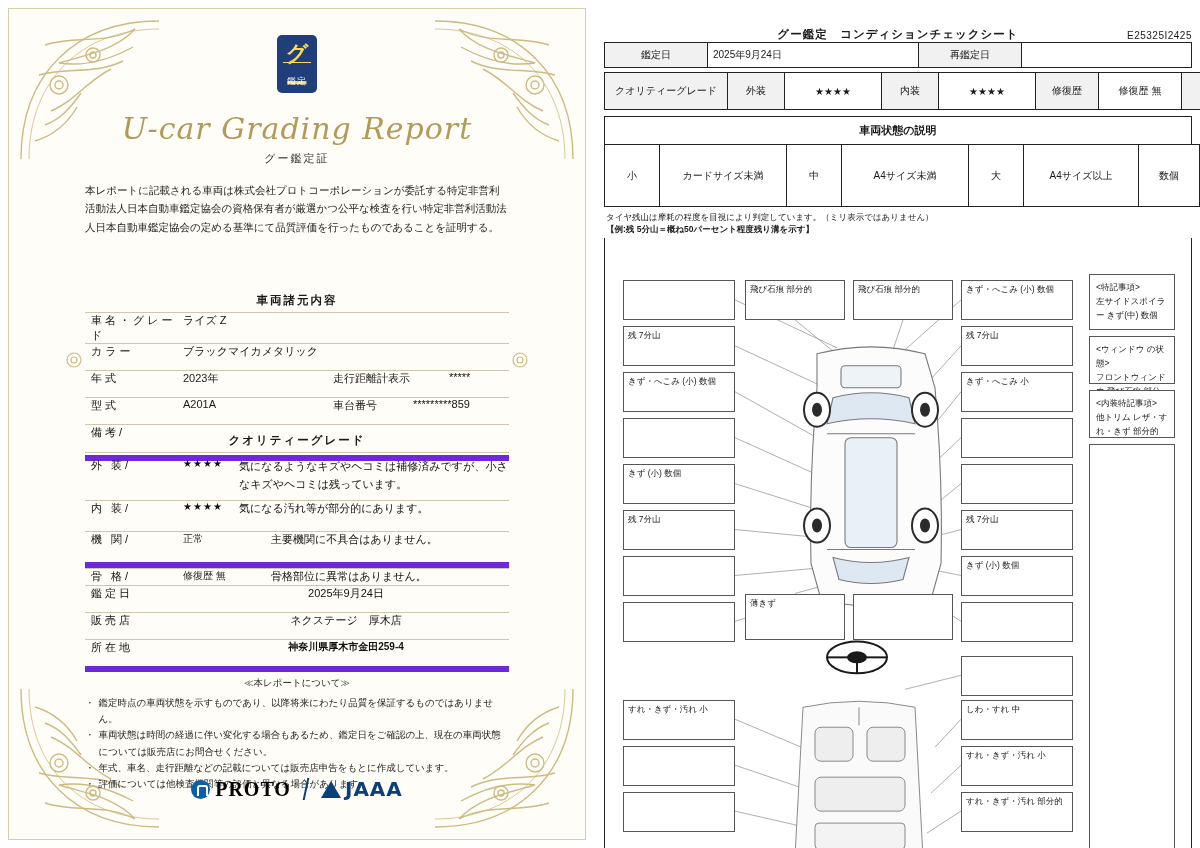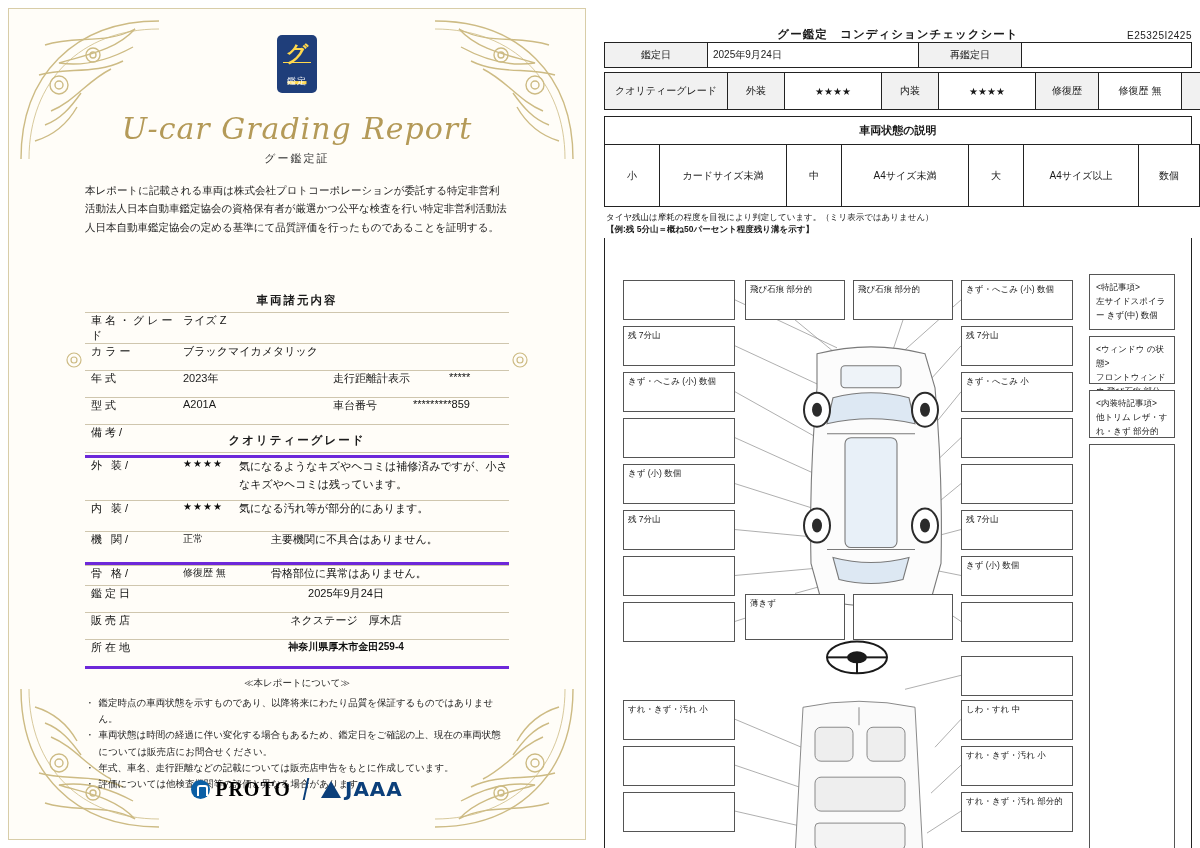--- a/index.html
+++ b/index.html
@@ -15,21 +15,21 @@
   .logo{width:40px;height:58px;background:#1f3e7a;border-radius:5px;position:relative;margin:0 auto;}
   .logo .g{position:absolute;left:0;right:0;top:4px;text-align:center;color:#ffd84d;font-size:22px;font-weight:bold;font-family:"DejaVu Sans",sans-serif;}
   .logo .k{position:absolute;left:0;right:0;bottom:5px;text-align:center;color:#ffffff;font-size:9px;letter-spacing:1px;}
   .logo:after{content:"";position:absolute;left:6px;right:6px;top:27px;height:1px;background:#ffd84d;}
   .title{position:absolute;left:0;right:0;top:86px;text-align:center;font-family:"DejaVu Serif",serif;font-style:italic;font-size:30px;color:#b49a58;letter-spacing:1px;}
   .subtitle{position:absolute;left:0;right:0;top:126px;text-align:center;font-size:11px;color:#333;letter-spacing:2px;}
   .lead{position:absolute;left:58px;right:58px;top:156px;font-size:10.5px;line-height:1.75;color:#222;}
   .sec-title{text-align:center;font-size:11.5px;font-weight:bold;letter-spacing:2px;padding:6px 0 4px;}
   .tbl{position:absolute;left:58px;right:58px;}
   .row{display:flex;border-top:1px solid #cfc6ae;font-size:11px;min-height:26px;align-items:flex-start;}
-  .row.last{border-bottom:3px solid #6d28d9;}
+  .row.last{border-bottom:6px solid #6d28d9;}
   .lbl{width:92px;padding-left:6px;letter-spacing:3px;color:#111;flex:none;}
   .val{flex:1;color:#111;}
   .val2{width:150px;}
   .stars{color:#111;letter-spacing:1px;font-size:10px;}
   .note{font-size:9.5px;line-height:1.7;color:#222;}
   .bul{display:flex;gap:4px;}
   .bul .d{flex:none;}
   .brands{position:absolute;left:0;right:0;bottom:22px;display:flex;justify-content:center;align-items:center;gap:14px;}
   .proto{display:flex;align-items:center;gap:5px;}
   .proto .mark{width:19px;height:19px;border-radius:50%;background:#0b5fa5;position:relative;}

